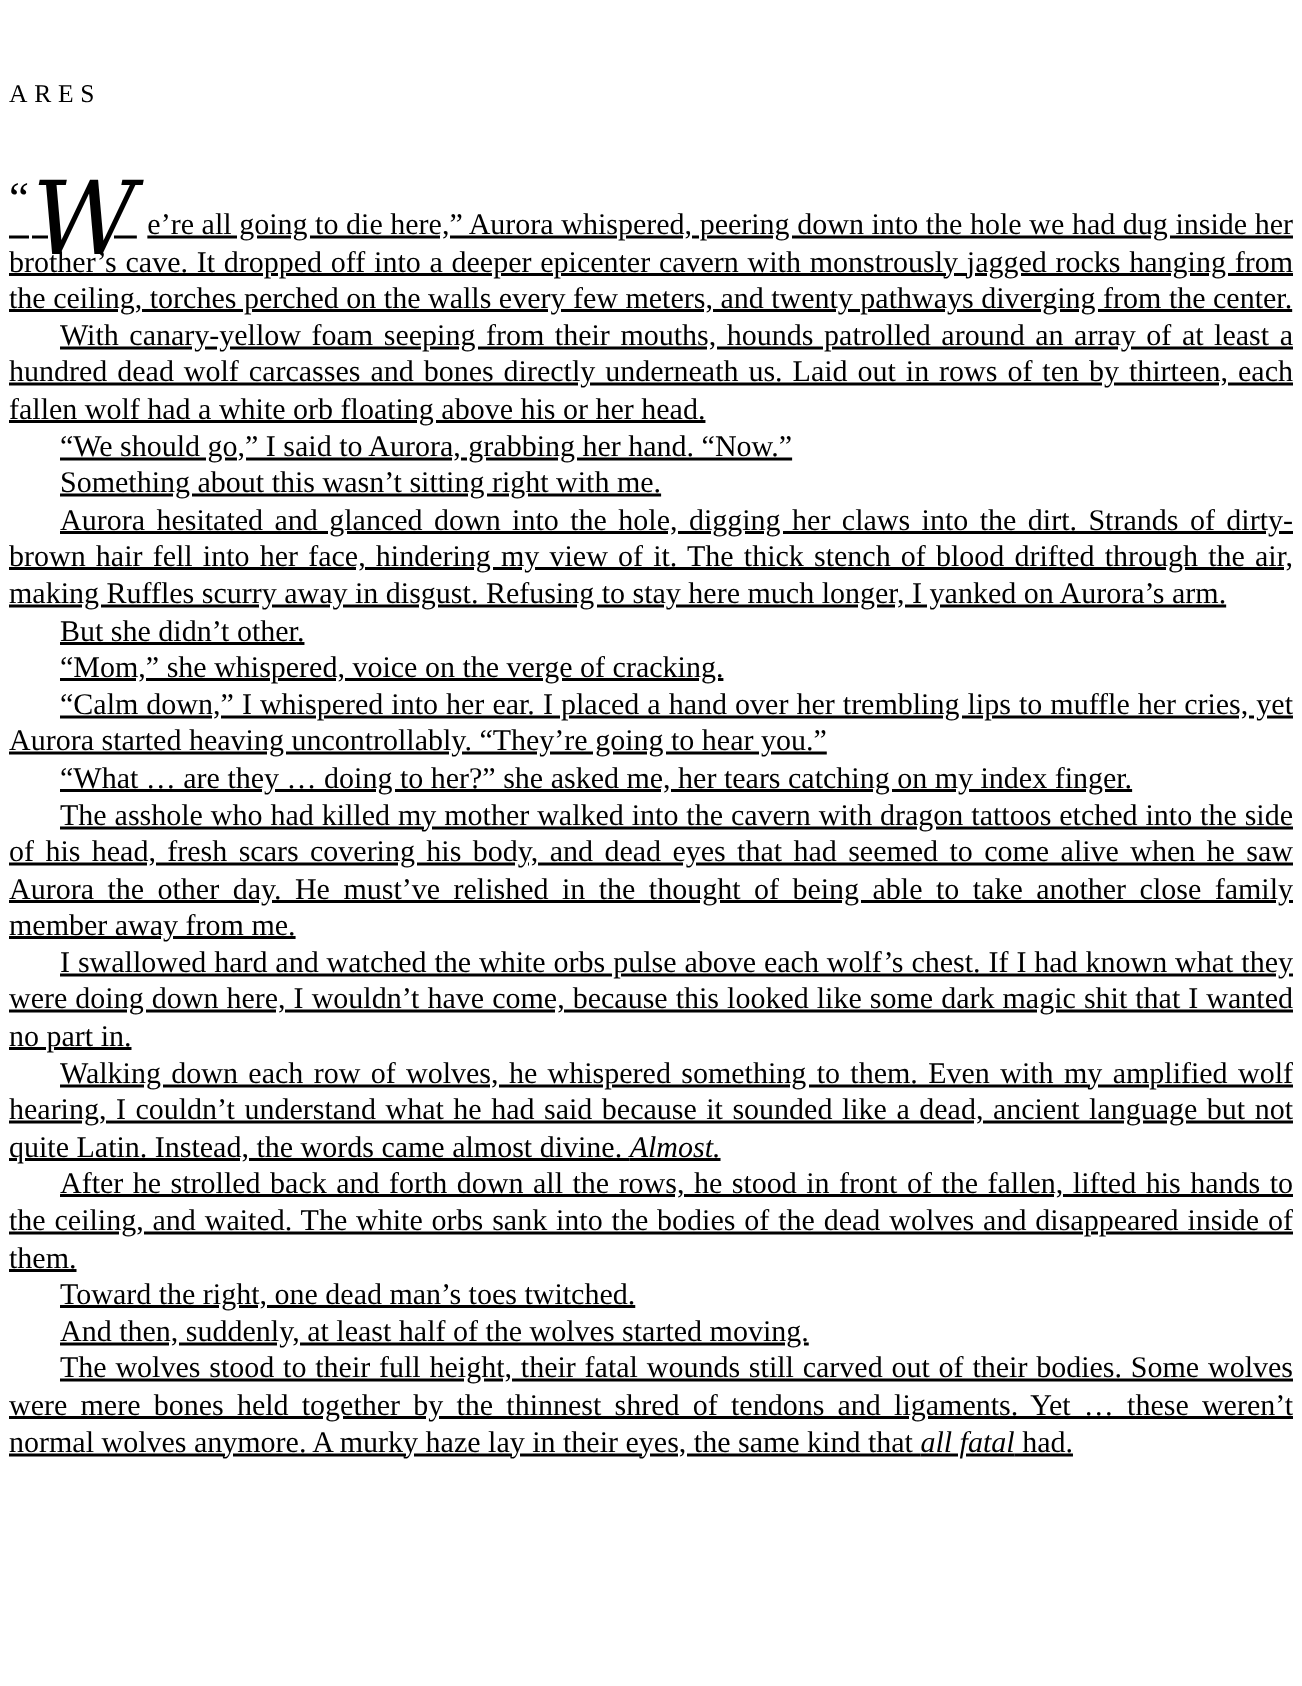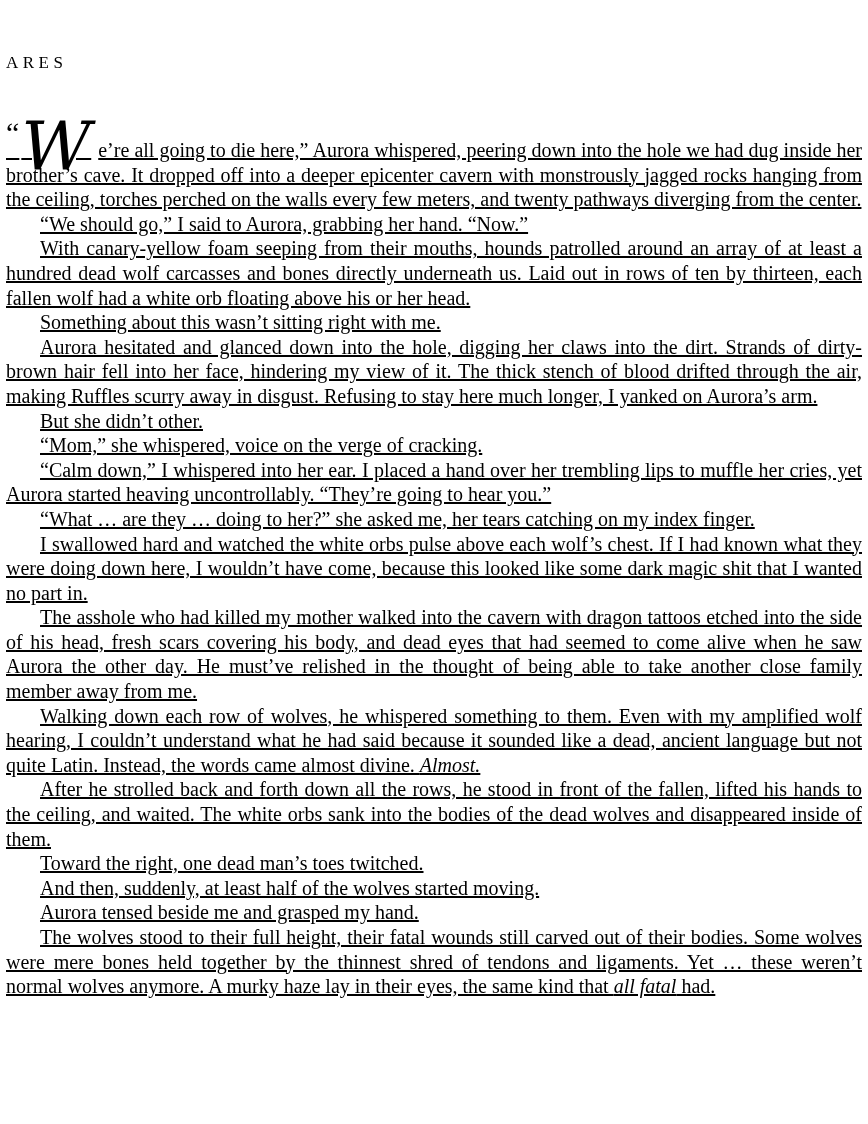--- a/index.html
+++ b/index.html
@@ -58,30 +58,29 @@
   }
   em { font-style: italic; }
 </style>
 </head>
 <body>
 
 <div class="page">
   <h1 class="chapter-title">ARES</h1>
   <div class="chapter-body">
       <p class="first-para"><span class="lead-quote">“</span><span class="dropcap">W</span><span>e’re all going to die here,” Aurora whispered, peering down into the hole we had dug inside her brother’s cave. It dropped off into a deeper epicenter cavern with monstrously jagged rocks hanging from the ceiling, torches perched on the walls every few meters, and twenty pathways diverging from the center.</span></p>
+      <p><span>With canary-yellow foam seeping from their mouths, hounds patrolled around an array of at least a hundred dead wolf carcasses and bones directly underneath us. Laid out in rows of ten by thirteen, each fallen wolf had a white orb floating above his or her head.</span></p>
       <p><span>“We should go,” I said to Aurora, grabbing her hand. “Now.”</span></p>
-      <p><span>With canary-yellow foam seeping from their mouths, hounds patrolled around an array of at least a hundred dead wolf carcasses and bones directly underneath us. Laid out in rows of ten by thirteen, each fallen wolf had a white orb floating above his or her head.</span></p>
       <p><span>Something about this wasn’t sitting right with me.</span></p>
       <p><span>Aurora hesitated and glanced down into the hole, digging her claws into the dirt. Strands of dirty-brown hair fell into her face, hindering my view of it. The thick stench of blood drifted through the air, making Ruffles scurry away in disgust. Refusing to stay here much longer, I yanked on Aurora’s arm.</span></p>
       <p><span>But she didn’t other.</span></p>
       <p><span>“Mom,” she whispered, voice on the verge of cracking.</span></p>
       <p><span>“Calm down,” I whispered into her ear. I placed a hand over her trembling lips to muffle her cries, yet Aurora started heaving uncontrollably. “They’re going to hear you.”</span></p>
       <p><span>“What … are they … doing to her?” she asked me, her tears catching on my index finger.</span></p>
+      <p><span>The asshole who had killed my mother walked into the cavern with dragon tattoos etched into the side of his head, fresh scars covering his body, and dead eyes that had seemed to come alive when he saw Aurora the other day. He must’ve relished in the thought of being able to take another close family member away from me.</span></p>
       <p><span>I swallowed hard and watched the white orbs pulse above each wolf’s chest. If I had known what they were doing down here, I wouldn’t have come, because this looked like some dark magic shit that I wanted no part in.</span></p>
-      <p><span>The asshole who had killed my mother walked into the cavern with dragon tattoos etched into the side of his head, fresh scars covering his body, and dead eyes that had seemed to come alive when he saw Aurora the other day. He must’ve relished in the thought of being able to take another close family member away from me.</span></p>
       <p><span>Walking down each row of wolves, he whispered something to them. Even with my amplified wolf hearing, I couldn’t understand what he had said because it sounded like a dead, ancient language but not quite Latin. Instead, the words came almost divine. </span><em>Almost.</em></p>
       <p><span>After he strolled back and forth down all the rows, he stood in front of the fallen, lifted his hands to the ceiling, and waited. The white orbs sank into the bodies of the dead wolves and disappeared inside of them.</span></p>
       <p><span>Toward the right, one dead man’s toes twitched.</span></p>
       <p><span>And then, suddenly, at least half of the wolves started moving.</span></p>
-      <p><span>Aurora tensed beside me and grasped my hand.</span></p>
       <p><span>The wolves stood to their full height, their fatal wounds still carved out of their bodies. Some wolves were mere bones held together by the thinnest shred of tendons and ligaments. Yet … these weren’t normal wolves anymore. A murky haze lay in their eyes, the same kind that </span><em>all fatal</em><span> had.</span></p>
     </div>
 </div>
 
 </body></html>

